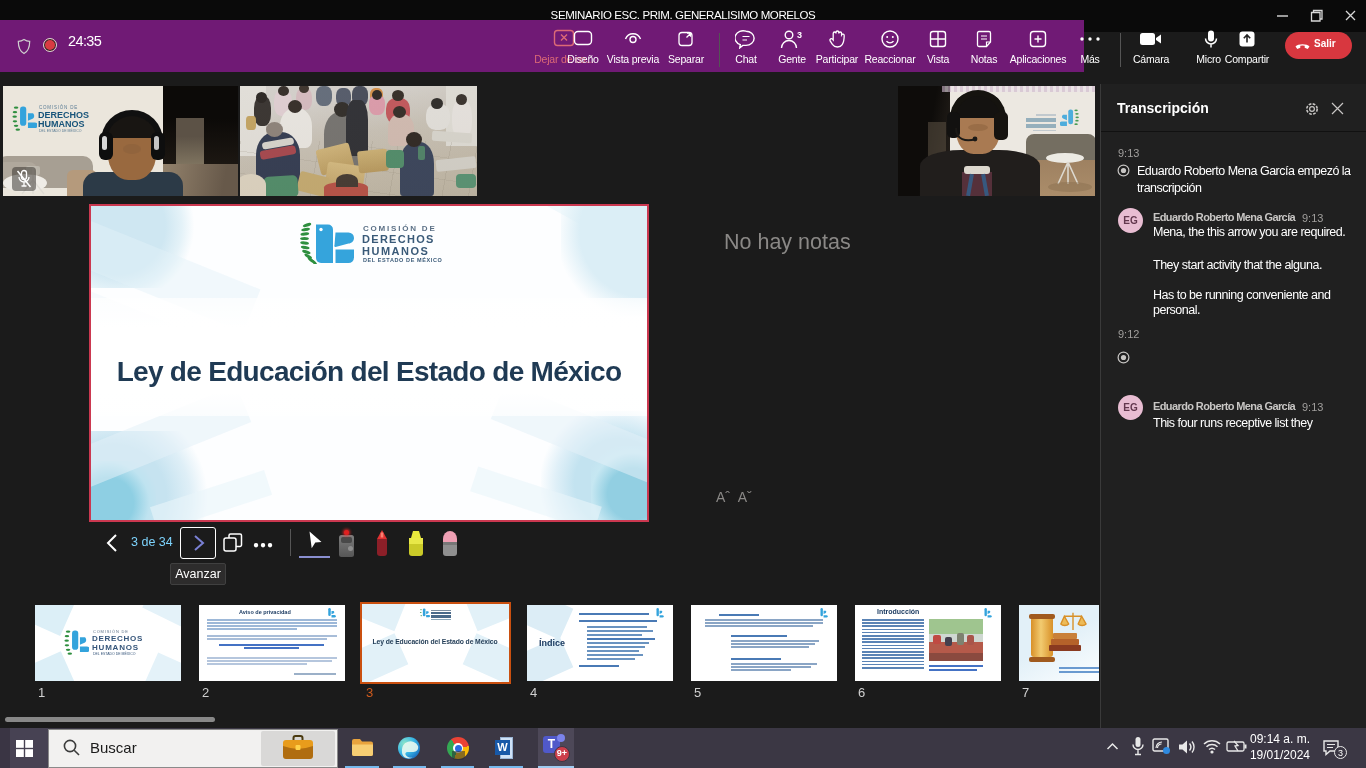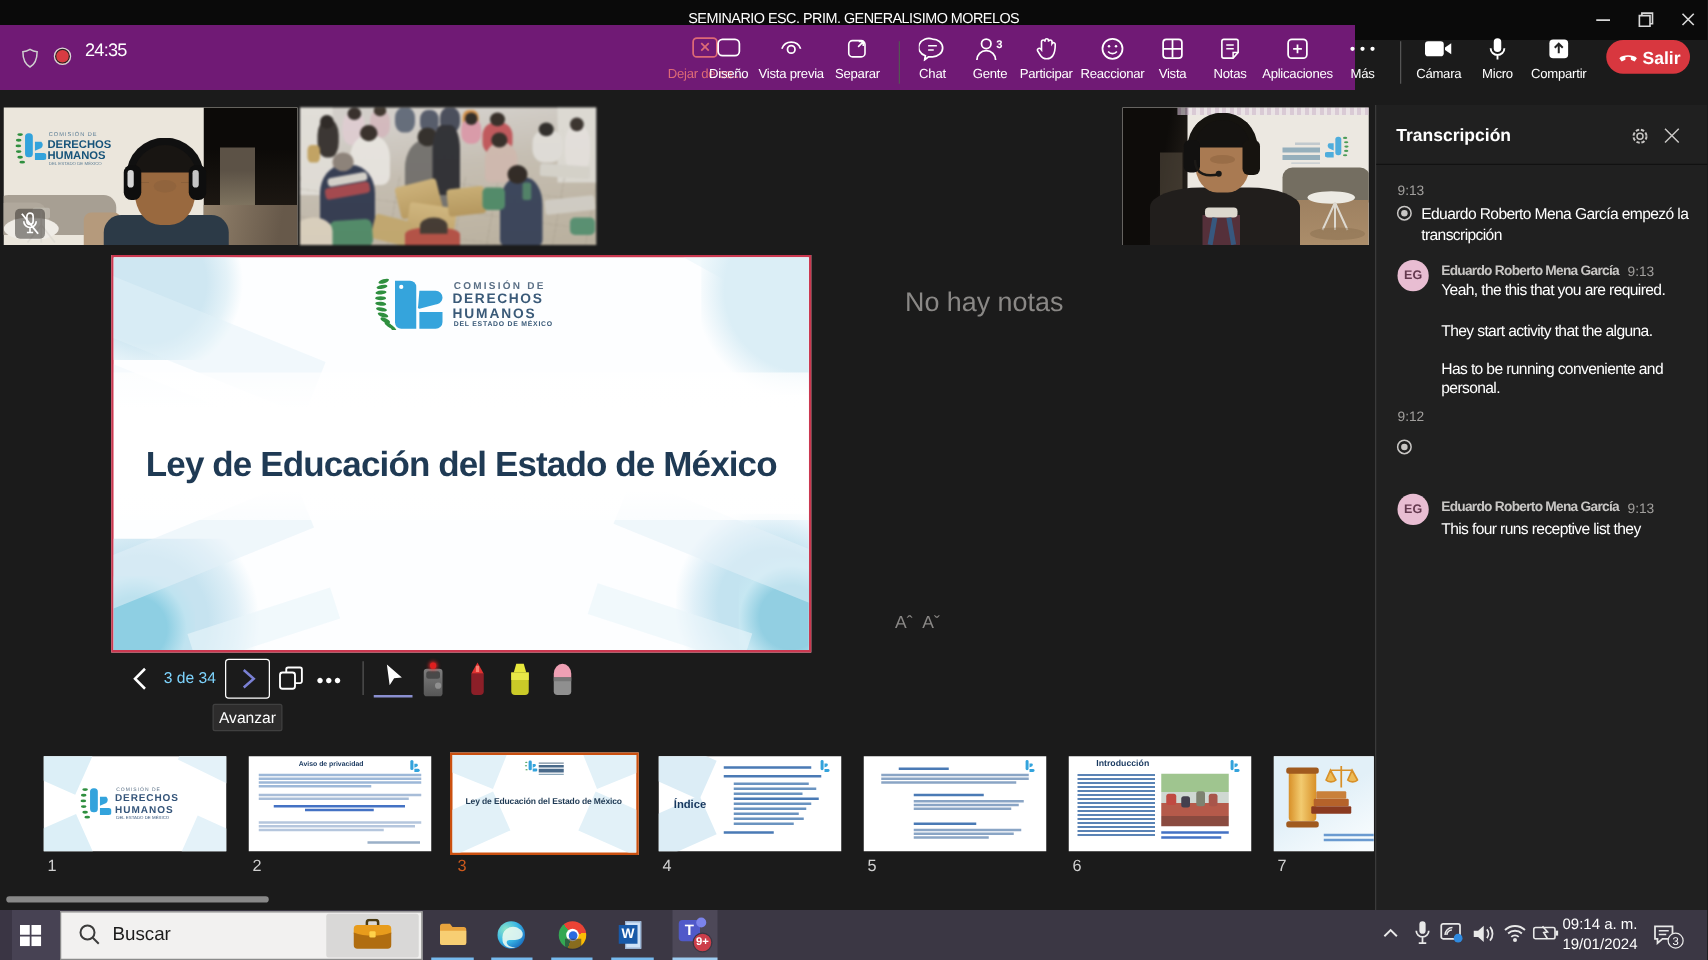--- a/index.html
+++ b/index.html
@@ -158,41 +158,41 @@
     <div class="abs" style="left:1120px;top:13px;width:1px;height:34px;background:#555;"></div>
 
     <div class="tbtn abs" style="left:1125px;top:9px;width:52px;">
       <span class="ico"><svg width="26" height="20" viewBox="0 0 26 20">
             <rect x="2" y="4" width="15" height="12" rx="2.5" fill="#fff"></rect>
             <path d="M18 9 l5-3.4 v8.8 L18 11z" fill="#fff"></path>
           </svg></span>
       <span class="lbl">Cámara</span>
     </div>
 
-    <div class="tbtn abs" style="left:1175px;top:9px;width:46px;">
+    <div class="tbtn abs" style="left:1175px;top:9px;width:46px;text-align:right;">
       <span class="ico"><svg width="20" height="20" viewBox="0 0 20 20">
             <rect x="7" y="1.5" width="6" height="11" rx="3" fill="#fff"></rect>
             <path d="M4.5 9.5 a5.5 5.5 0 0 0 11 0 M10 15 v3.5" fill="none" stroke="#fff" stroke-width="1.5"></path>
           </svg></span>
       <span class="lbl">Micro</span>
     </div>
 
     <div class="tbtn abs" style="left:1216px;top:9px;width:62px;">
       <span class="ico"><svg width="20" height="20" viewBox="0 0 20 20">
             <rect x="2.5" y="2.5" width="15" height="15" rx="3" fill="#fff"></rect>
             <path d="M10 13.5 V6.2 M6.8 9.2 L10 6 l3.2 3.2" fill="none" stroke="#242424" stroke-width="1.6"></path>
           </svg></span>
       <span class="lbl">Compartir</span>
     </div>
 
     <div class="abs" style="left:1285px;top:12px;width:67px;height:27px;border-radius:14px;background:#d8373f;">
       <svg class="abs" style="left:9px;top:8px;" width="17" height="11" viewBox="0 0 17 11">
           <path d="M1.5 6.5 C4 3.5 13 3.5 15.5 6.5 l-1.8 2.6 -3-1.4 v-2 a12 12 0 0 0 -4.4 0 v2 l-3 1.4z" fill="#fff"></path>
         </svg>
-      <div class="abs" style="left:29px;top:6px;color:#fff;font-size:14px;font-weight:bold;">Salir</div>
+      <div class="abs" style="left:29px;top:6px;color:#fff;font-size:10px;font-weight:bold;">Salir</div>
     </div>
   </div>
 
   <div id="vid1" class="abs" style="left:3px;top:86px;width:235px;height:110px;background:#ebe6dc;overflow:hidden;filter:blur(0.4px);">
 
     <div class="abs" style="left:160px;top:0;width:75px;height:110px;background:linear-gradient(#0c0a08 0 30%, #1c1712 70%, #2a2118);"></div>
     <div class="abs" style="left:173px;top:32px;width:28px;height:46px;background:linear-gradient(#5c5246 0 40%, #7e735f);"></div>
     <div class="abs" style="left:160px;top:78px;width:75px;height:32px;background:linear-gradient(100deg, #93826c, #67594a 80%);"></div>
 
     <svg class="abs" style="left:8px;top:16px;" width="26" height="34" viewBox="0 0 46 56">
@@ -634,21 +634,21 @@
     <div class="abs ts" style="left:17px;top:63px;">9:13</div>
     <svg class="abs" style="left:16px;top:80px;" width="13" height="13">
         <circle cx="6.5" cy="6.5" r="5.4" fill="none" stroke="#c8c6c4" stroke-width="1.2"></circle>
         <circle cx="6.5" cy="6.5" r="2.6" fill="#c8c6c4"></circle>
       </svg>
     <div class="abs tw" style="left:36px;top:79px;width:218px;line-height:17px;">Eduardo Roberto Mena García empezó la transcripción</div>
 
     <div class="abs" style="left:17px;top:124px;width:25px;height:25px;border-radius:50%;background:#e8bdd2;color:#63384e;font-size:10px;font-weight:bold;text-align:center;line-height:25px;">EG</div>
     <div class="abs tname" style="left:52px;top:127px;">Eduardo Roberto Mena García</div>
     <div class="abs ts" style="left:201px;top:128px;">9:13</div>
-    <div class="abs tw" style="left:52px;top:141px;">Yeah, the this that you are required.</div>
+    <div class="abs tw" style="left:52px;top:141px;">Mena, the this arrow you are required.</div>
     <div class="abs tw" style="left:52px;top:174px;">They start activity that the alguna.</div>
     <div class="abs tw" style="left:52px;top:204px;width:200px;line-height:14.5px;">Has to be running conveniente and personal.</div>
 
     <div class="abs ts" style="left:17px;top:244px;">9:12</div>
     <svg class="abs" style="left:16px;top:267px;" width="13" height="13">
         <circle cx="6.5" cy="6.5" r="5.4" fill="none" stroke="#c8c6c4" stroke-width="1.2"></circle>
         <circle cx="6.5" cy="6.5" r="2.6" fill="#c8c6c4"></circle>
       </svg>
 
     <div class="abs" style="left:17px;top:311px;width:25px;height:25px;border-radius:50%;background:#e8bdd2;color:#63384e;font-size:10px;font-weight:bold;text-align:center;line-height:25px;">EG</div>

